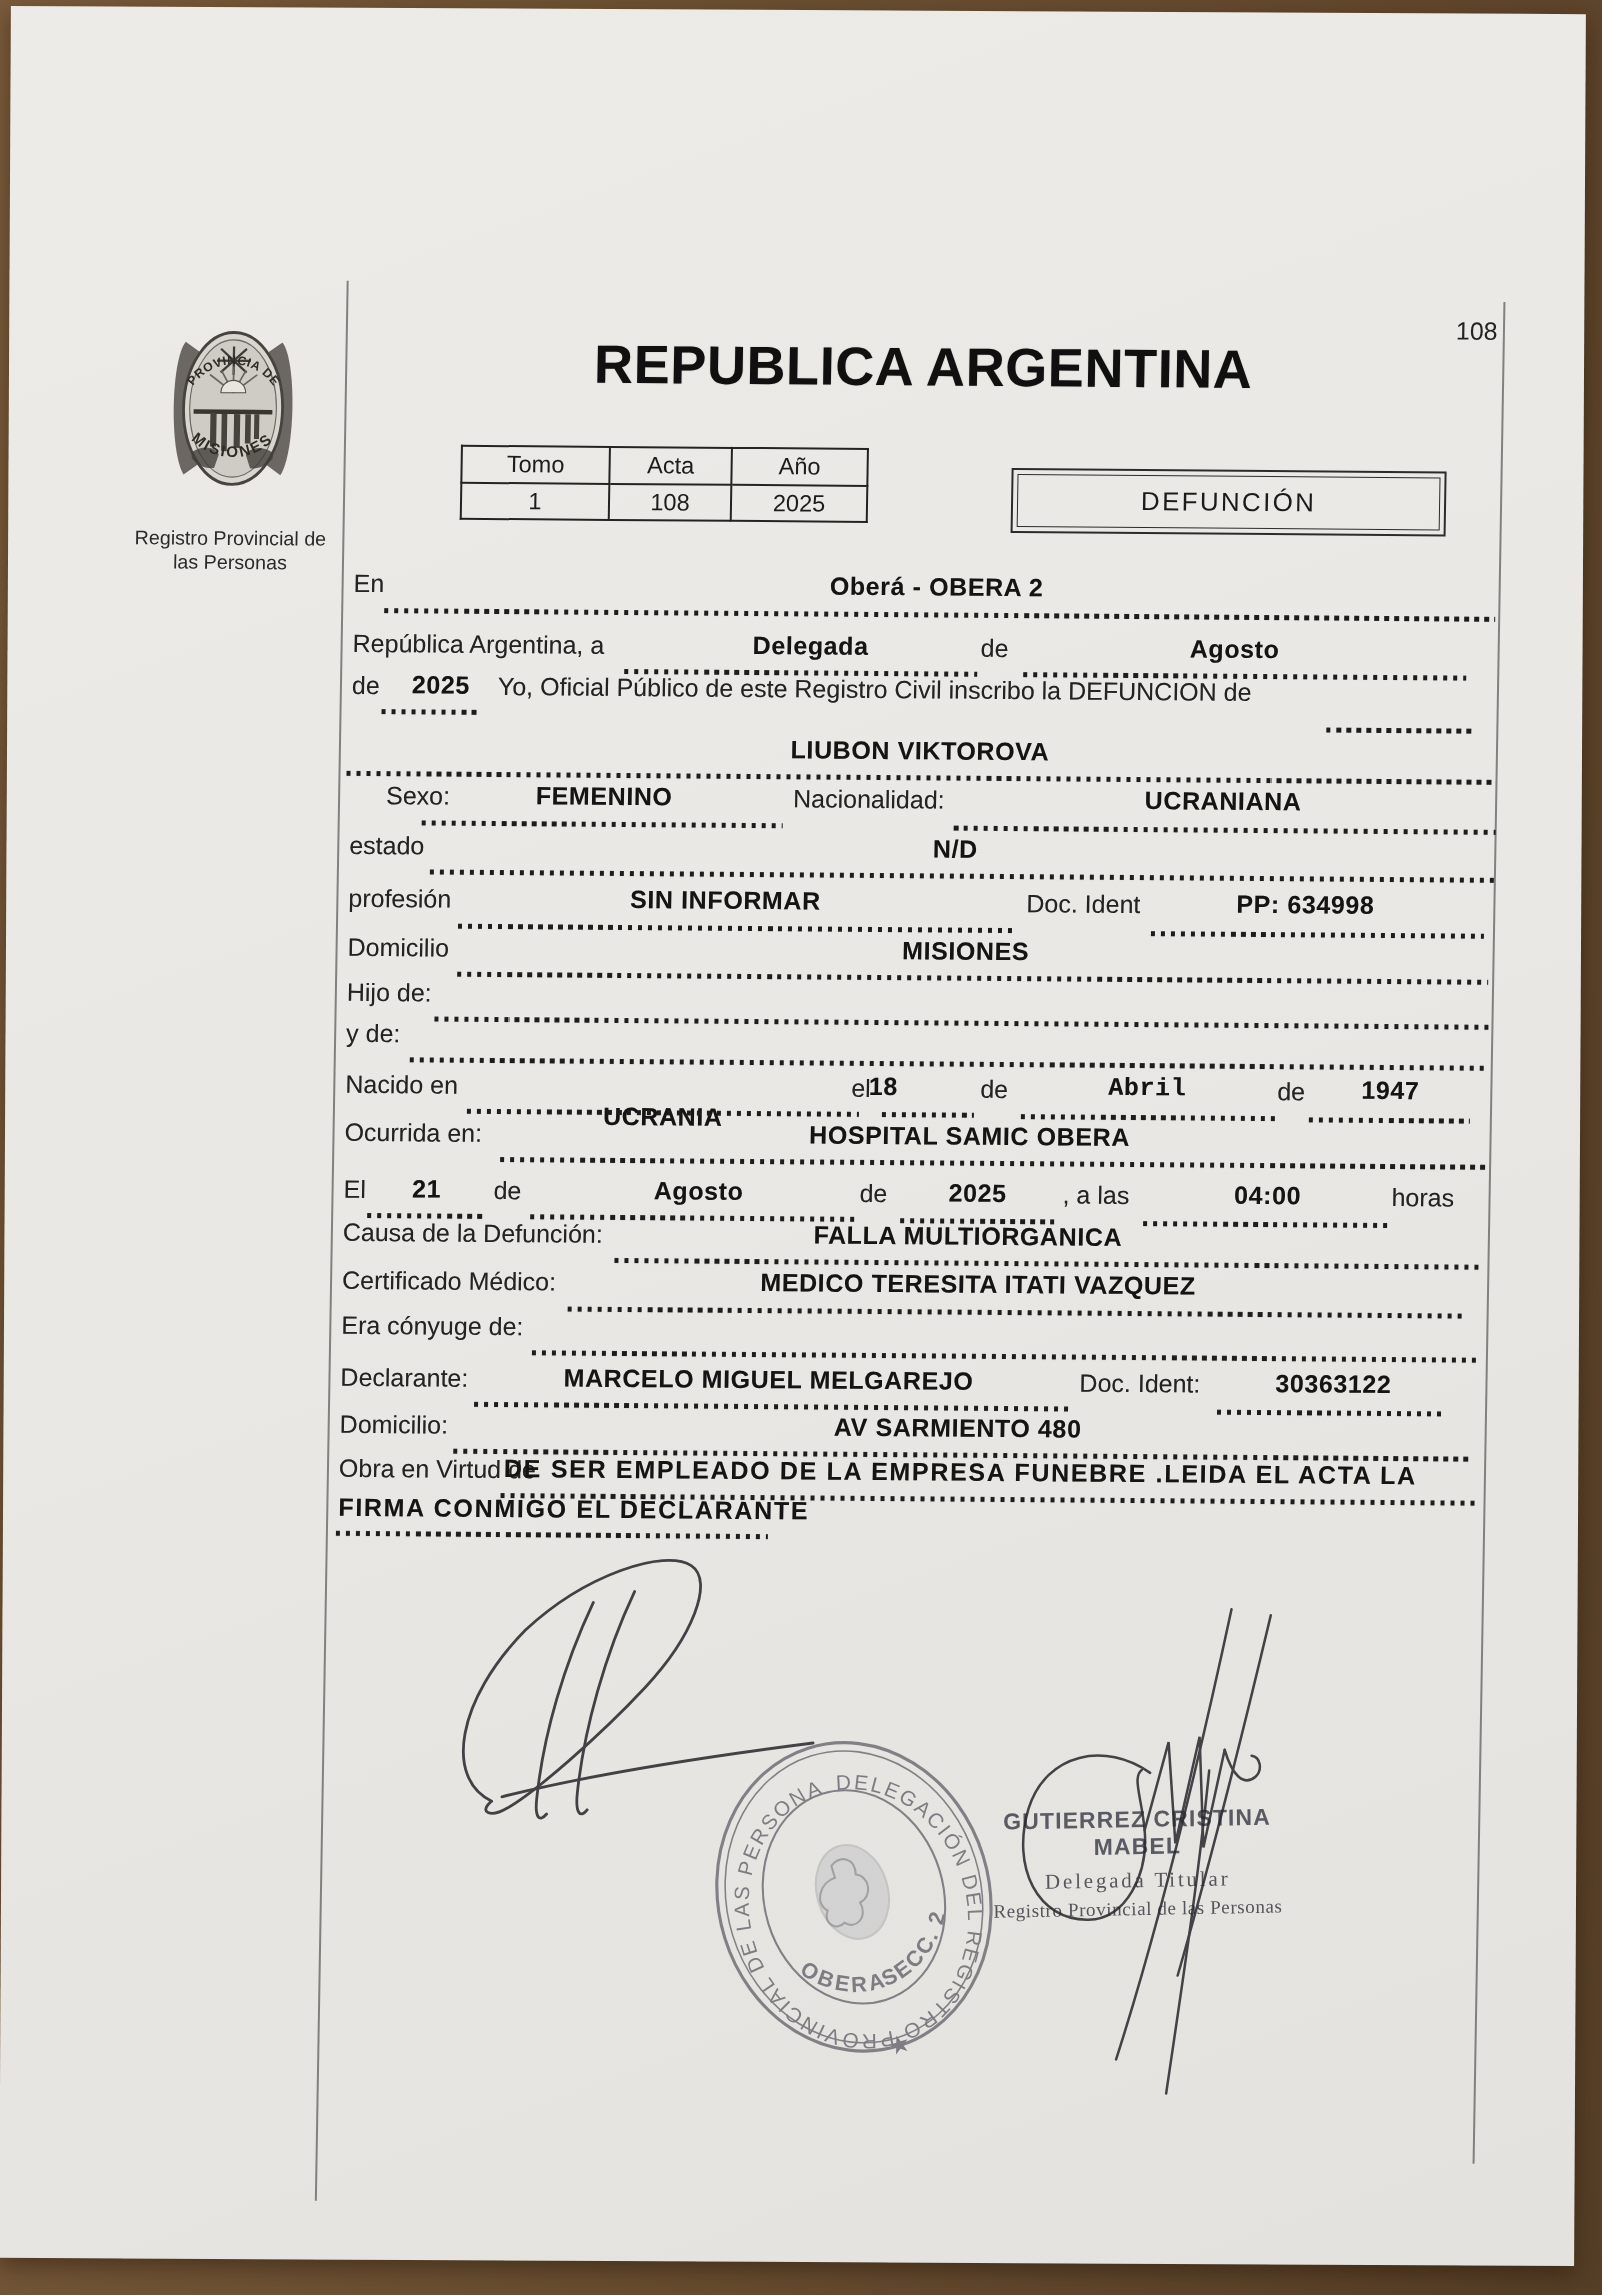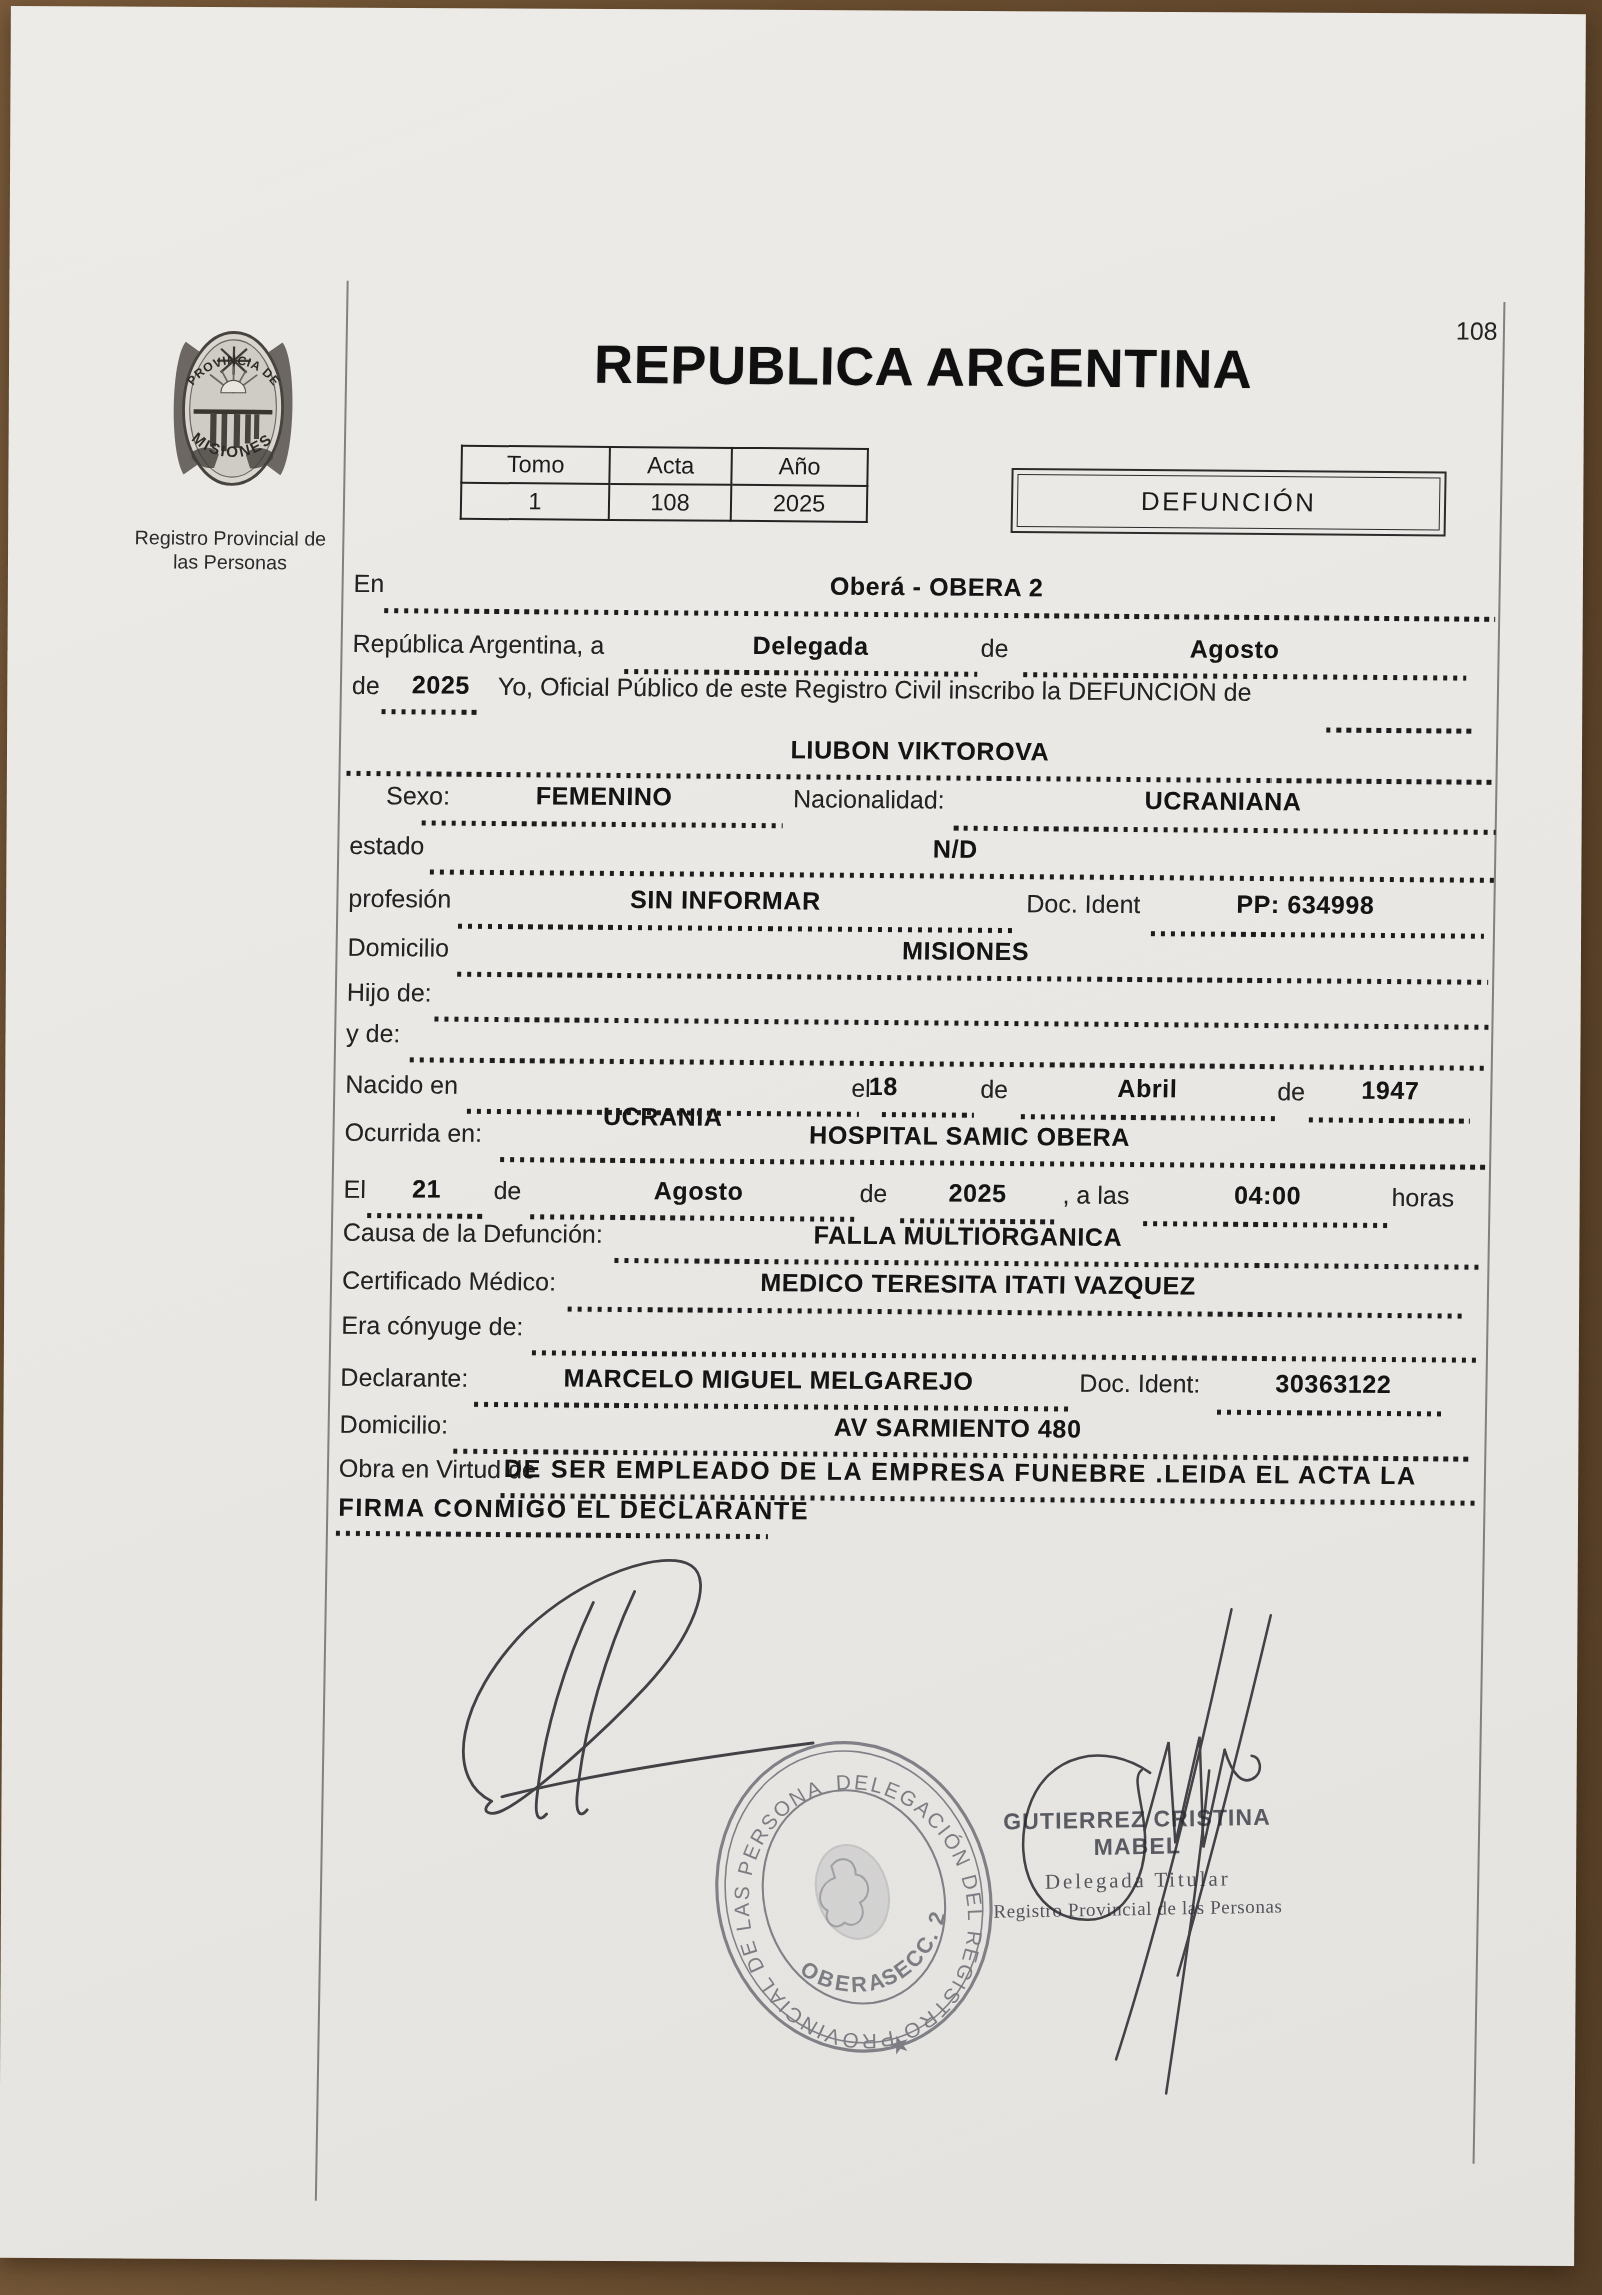--- a/index.html
+++ b/index.html
@@ -157,21 +157,21 @@
   <div class="dots" style="left:442px;top:1016px;width:1054px;"></div>
 
   <span class="l" style="left:354px;top:1019px;">y de:</span>
   <div class="dots" style="left:418px;top:1057px;width:1077px;"></div>
 
   <span class="l" style="left:354px;top:1070px;">Nacido en</span>
   <span class="v" style="left:672px;top:1068px;margin-top:32px;">UCRANIA</span>
   <span class="l" style="left:860px;top:1070px;">el</span>
   <span class="v" style="left:892px;top:1068px;">18</span>
   <span class="l" style="left:989px;top:1070px;">de</span>
-  <span class="v" style="left:1156px;top:1068px;">Abril</span>
+  <span class="v" style="left:1156px;top:1068px;font-family:Liberation Mono, monospace;">Abril</span>
   <span class="l" style="left:1286px;top:1070px;">de</span>
   <span class="v" style="left:1399px;top:1068px;">1947</span>
   <div class="dots" style="left:476px;top:1108px;width:392px;"></div>
   <div class="dots" style="left:891px;top:1108px;width:92px;"></div>
   <div class="dots" style="left:1030px;top:1109px;width:254px;"></div>
   <div class="dots" style="left:1318px;top:1110px;width:161px;"></div>
 
   <span class="l" style="left:354px;top:1118px;">Ocurrida en:</span>
   <span class="v" style="left:979px;top:1117px;">HOSPITAL SAMIC OBERA</span>
   <div class="dots" style="left:510px;top:1156px;width:985px;"></div>

